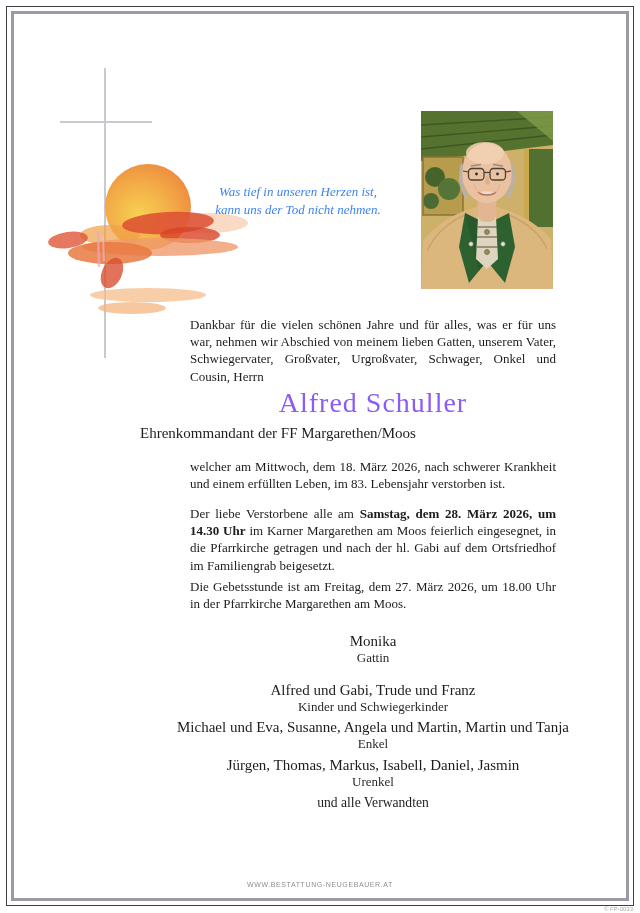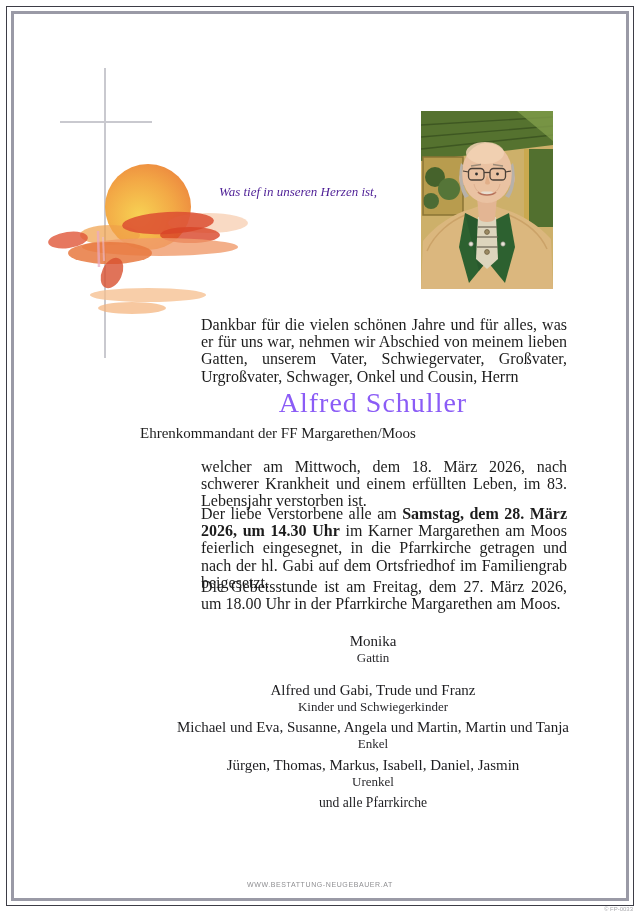--- a/index.html
+++ b/index.html
@@ -2,22 +2,22 @@
 <html><head>
 <meta charset="utf-8">
 <style>
   html,body{margin:0;padding:0;background:#ffffff;}
   .page{position:relative;width:640px;height:913px;background:#ffffff;overflow:hidden;
         font-family:"Liberation Serif","DejaVu Serif",serif;color:#1c1c1c;}
   .frame-outer{position:absolute;left:6px;top:6px;right:6px;bottom:7px;border:1.5px solid #3d3d46;}
   .frame-inner{position:absolute;left:11px;top:11px;right:11px;bottom:12px;border:3px solid #9a9aa6;}
   .abs{position:absolute;}
   .quote{left:178px;top:183px;width:240px;text-align:center;font-style:italic;
-         font-size:13px;line-height:18px;color:#4c1d95;}
-  .para{left:190px;width:366px;text-align:justify;font-size:16px;line-height:17.2px;margin-left:11px;}
+         font-size:13px;line-height:18px;color:#3b82f6;}
+  .para{left:190px;width:366px;text-align:justify;font-size:13px;line-height:17.2px;}
   .intro{top:316px;}
   .deceased-name{left:140px;top:387px;width:466px;text-align:center;font-size:28px;
          letter-spacing:1px;color:#8b5cf6;}
   .deceased-title{left:140px;top:425px;width:466px;font-size:15px;color:#1e1e1e;}
   .p-death{top:458px;}
   .p-funeral{top:505px;}
   .p-prayer{top:578px;}
   .mourner{left:120px;width:506px;text-align:center;}
   .mourner .names{font-size:15px;line-height:17px;color:#1d1d20;}
   .mourner .relation{font-size:13px;line-height:14px;color:#2a2a2e;margin-top:1px;text-align:center;}
@@ -118,20 +118,21 @@
       <path d="M66,63 L64,72 C65,74 68,74 69,72 Z" fill="#dda77f" opacity="0.75"></path>
       <rect x="60" y="80.5" width="12" height="3.6" rx="1.8" fill="#e8ded0"></rect>
       <path d="M57,81 C61,85 71,85 75,81" fill="none" stroke="#b5705a" stroke-width="1.6"></path>
       <path d="M53,73 C54,78 57,81 59,82" fill="none" stroke="#d8a887" stroke-width="1" opacity="0.7"></path>
       <path d="M79,73 C78,78 75,81 73,82" fill="none" stroke="#d8a887" stroke-width="1" opacity="0.7"></path>
     </g>
   </svg>
 
   <div class="abs quote">
     <div>Was tief in unseren Herzen ist,</div>
+    <div>kann uns der Tod nicht nehmen.</div>
   </div>
 
   <div class="abs para intro">Dankbar für die vielen schönen Jahre und für alles, was er für uns war, nehmen wir Abschied von meinem lieben Gatten, unserem Vater, Schwiegervater, Großvater, Urgroßvater, Schwager, Onkel und Cousin, Herrn</div>
 
   <div class="abs deceased-name">Alfred Schuller</div>
   <div class="abs deceased-title">Ehrenkommandant der FF Margarethen/Moos</div>
 
   <div class="abs para p-death">welcher am Mittwoch, dem 18. März 2026, nach schwerer Krankheit und einem erfüllten Leben, im 83. Lebensjahr verstorben ist.</div>
 
   <div class="abs para p-funeral"><span>Der liebe Verstorbene alle am </span><b>Samstag, dem 28. März 2026, um 14.30 Uhr</b><span> im Karner Margarethen am Moos feierlich eingesegnet, in die Pfarrkirche getragen und nach der hl. Gabi auf dem Ortsfriedhof im Familiengrab beigesetzt.</span></div>
@@ -148,18 +149,18 @@
   </div>
   <div class="abs mourner" style="top:757px;">
     <div class="names">Jürgen, Thomas, Markus, Isabell, Daniel, Jasmin</div>
     <div class="relation">Urenkel</div>
   </div>
   <div class="abs mourner" style="top:719px;">
     <div class="names">Michael und Eva, Susanne, Angela und Martin, Martin und Tanja</div>
     <div class="relation">Enkel</div>
   </div>
   <div class="abs mourner" style="top:794px;">
-    <div class="names" style="font-size:13.6px;">und alle Pfarrkirche</div>
+    <div class="names" style="font-size:13.6px;">und alle Verwandten</div>
   </div>
 
   <div class="abs footer-url">WWW.BESTATTUNG-NEUGEBAUER.AT</div>
   <div class="abs corner-mark">© FP-0033</div>
 </div>
 
 </body></html>

